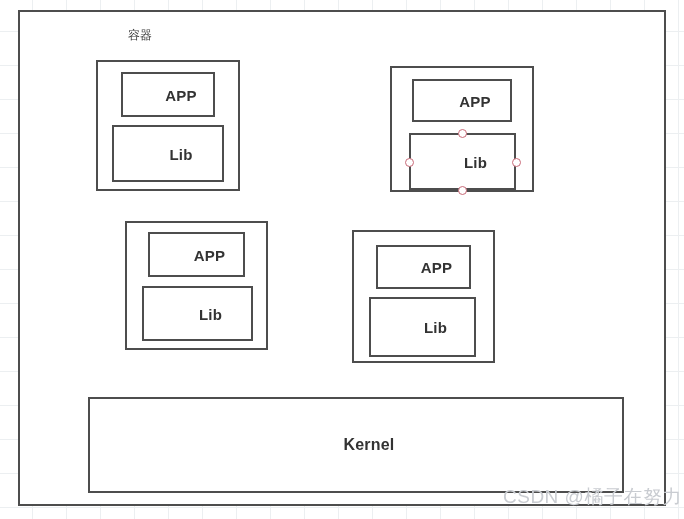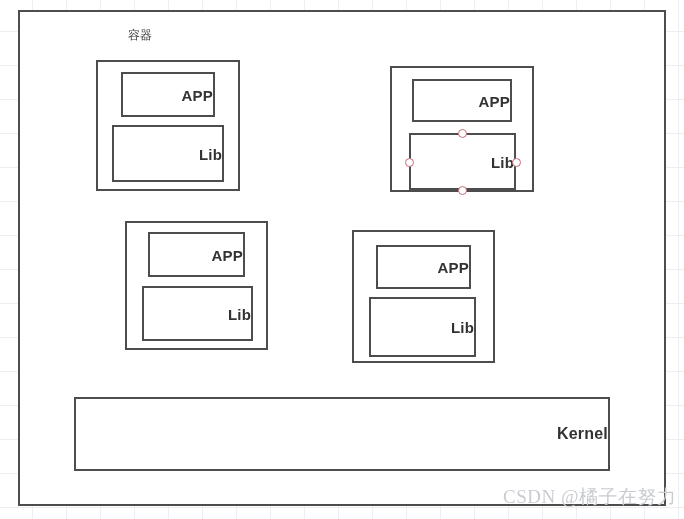--- a/index.html
+++ b/index.html
@@ -38,21 +38,21 @@
   }
   .box.group { border-width: 2px; }
   .box.leaf  { border-width: 2px; }
 
   .box-label {
     position: absolute;
     left: 0;
     right: 0;
     top: 50%;
     transform: translateY(-50%);
-    text-align: right;
+    text-align: center;
     color: #333333;
     font-weight: bold;
     letter-spacing: 0.2px;
     white-space: nowrap;
     margin-left: 26px;
   }
   .leaf .box-label { font-size: 15px; }
   .kernel .box-label { font-size: 16px; }
 
   
@@ -74,21 +74,21 @@
     background: #ffffff;
     border: 1.4px solid #c96a78;
   }
 
   
   .watermark {
     position: absolute;
     color: #c9ccd1;
     font-size: 19px;
     white-space: nowrap;
-    font-family: Liberation Serif, serif;
+    font-family: Liberation Sans, sans-serif;
     letter-spacing: 0.5px;
   }
 </style>
 </head>
 <body>
 
 <div id="canvas">
 
   <div class="frame" id="frame" style="left: 18px; top: 10px; width: 648px; height: 496px;"></div>
 
@@ -118,21 +118,21 @@
       </div>
       <div class="box group" style="left: 352px; top: 230px; width: 143px; height: 133px;"></div>
       <div class="box leaf" style="left: 376px; top: 245px; width: 95px; height: 44px;">
         <div class="box-label">APP</div>
       </div>
       <div class="box leaf" style="left: 369px; top: 297px; width: 107px; height: 60px;">
         <div class="box-label">Lib</div>
       </div>
     </div>
 
-  <div class="box kernel" id="kernel-box" style="left: 74px; top: 397px; width: 536px; height: 74px;">
+  <div class="box kernel" id="kernel-box" style="left: 88px; top: 397px; width: 536px; height: 96px;">
     <div class="box-label">Kernel</div>
   </div>
 
   <div id="handles">
       <div class="handle" style="left: 457.5px; top: 128.5px; border-color: rgb(201, 106, 120); background: rgb(255, 255, 255);"></div>
       <div class="handle" style="left: 404.5px; top: 157.5px; border-color: rgb(201, 106, 120); background: rgb(255, 255, 255);"></div>
       <div class="handle" style="left: 511.5px; top: 157.5px; border-color: rgb(201, 106, 120); background: rgb(255, 255, 255);"></div>
       <div class="handle" style="left: 457.5px; top: 185.5px; border-color: rgb(201, 106, 120); background: rgb(255, 255, 255);"></div>
     </div>
 

